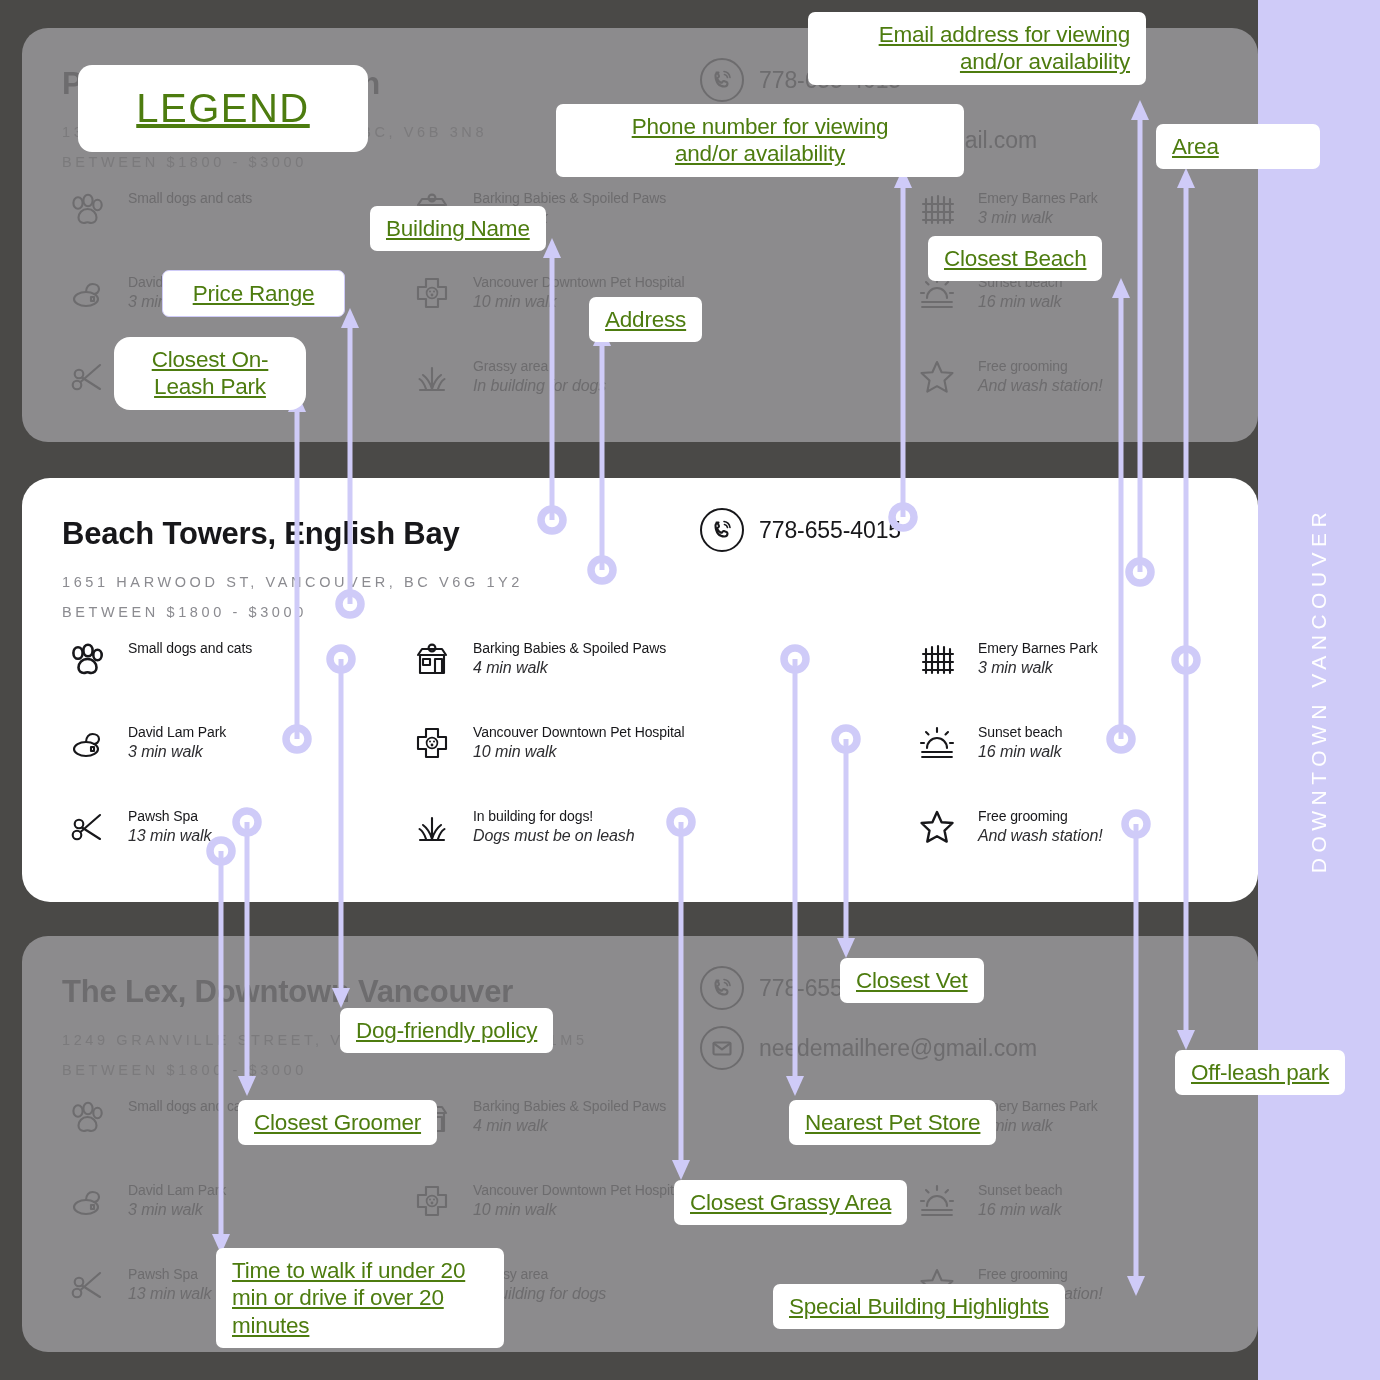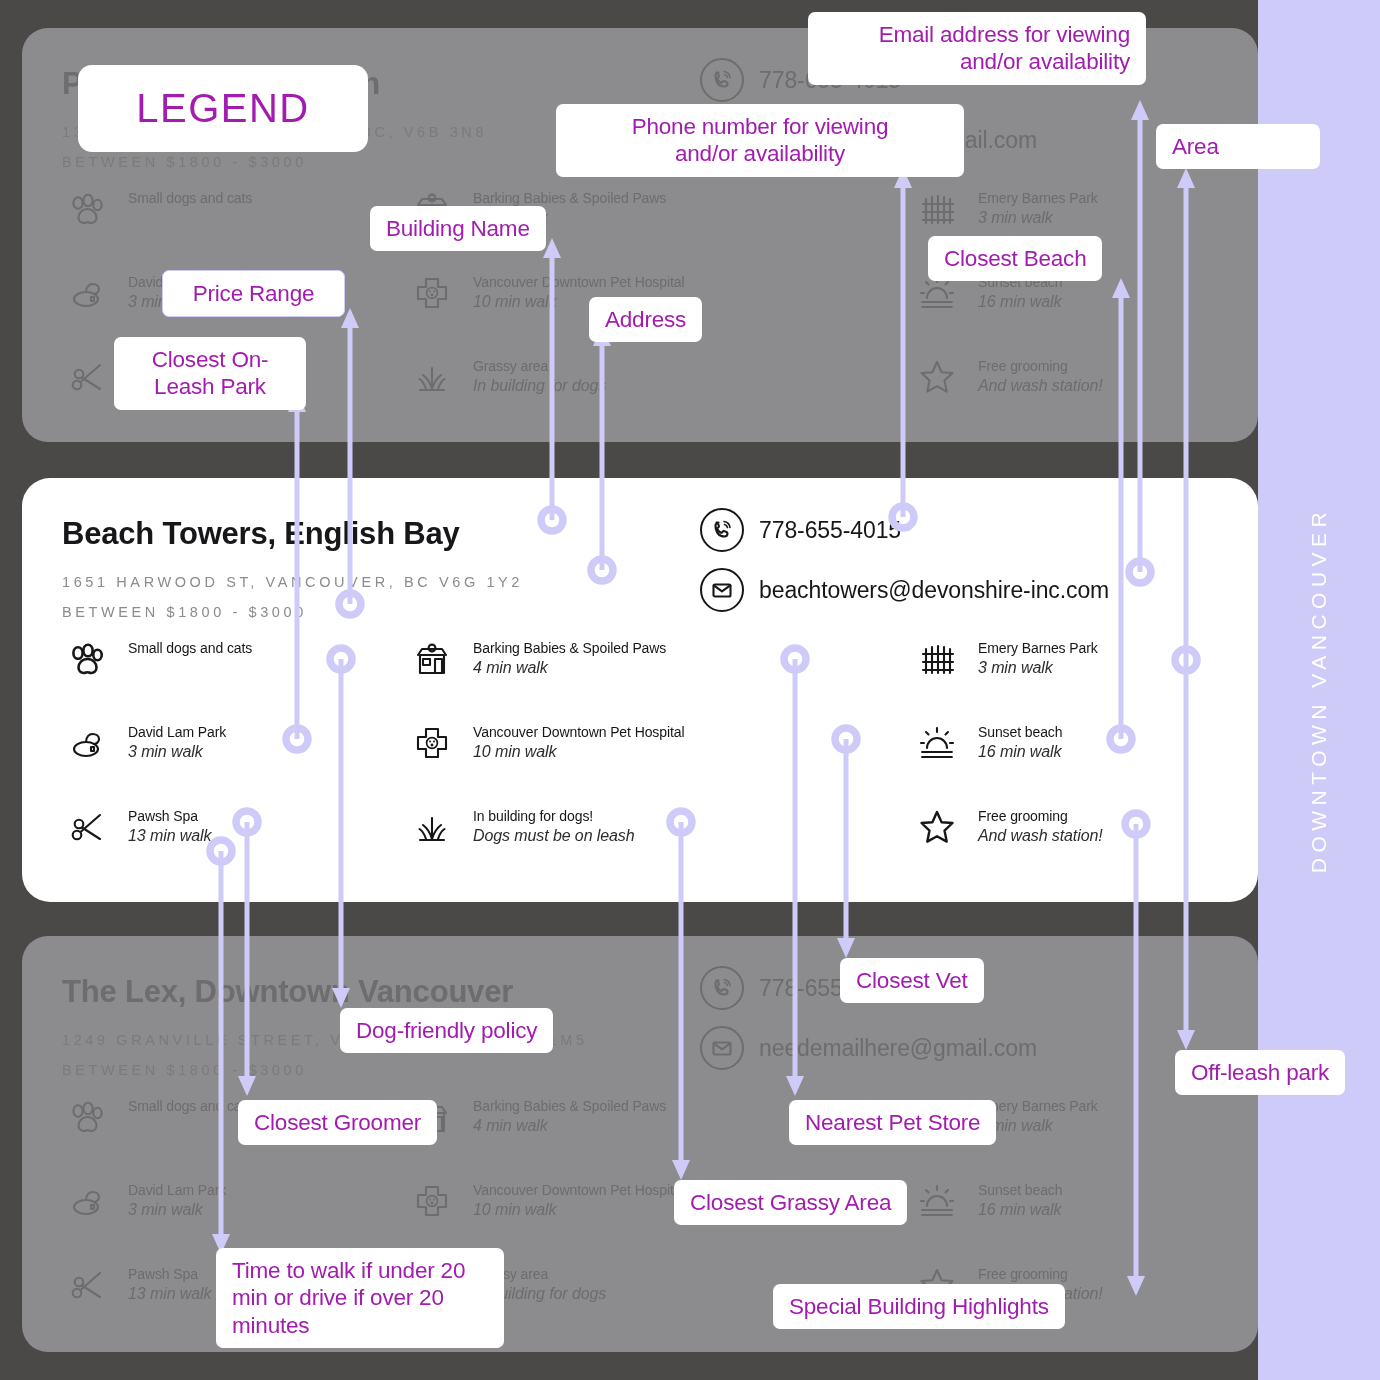--- a/index.html
+++ b/index.html
@@ -143,28 +143,29 @@
   .ic-fill { fill: #17171a; }
   .faded .ic-fill { fill: #6d6c6e; }
 
   
   #annots { position: absolute; inset: 0; z-index: 8; pointer-events: none; }
   #annots > * { pointer-events: auto; }
 
   .callout {
     position: absolute;
     background: #ffffff;
-    color: #a21caf;
+    color: #4d7c0f;
     border-radius: 7px;
     padding: 9px 16px;
     font-size: 22.5px;
     line-height: 1.22;
     letter-spacing: -0.2px;
     white-space: pre-line;
     z-index: 10;
+    text-decoration: underline;
   }
   .callout.legend {
     border-radius: 14px;
     font-size: 40px;
     letter-spacing: 1.5px;
     padding: 19px 40px;
     text-align: center;
   }
   .callout.outlined { border: 1.5px solid #cfcbf8; }
   .callout.ta-right { text-align: right; }
@@ -335,29 +336,20 @@
     <div class="contact">
       <div class="contact-row">
         <span class="c-ico">
           <svg class="ic" width="24" height="24" viewBox="0 0 24 24">
               <path class="ic-stroke" d="M6.5 4.5c1 0 1.3.6 1.7 1.6l.7 1.7c.2.6 0 1.1-.5 1.5l-.9.7c-.3.3-.4.6-.2 1 .8 1.6 2.1 2.9 3.7 3.7.4.2.7.1 1-.2l.7-.9c.4-.5.9-.7 1.5-.5l1.7.7c1 .4 1.6.7 1.6 1.7 0 1.7-1.4 3-3.1 3C9.3 18.5 5.5 14.7 5.5 7.6c0-1.7 1.3-3.1 3-3.1z"></path>
               <path class="ic-stroke" d="M14.5 6.5a4 4 0 0 1 3 3M14 3.5a7 7 0 0 1 6 6" style="stroke-width:1.6"></path>
             </svg>
         </span>
         <span class="c-txt">778-655-4015</span>
       </div>
-      <div class="contact-row">
-        <span class="c-ico">
-          <svg class="ic" width="24" height="24" viewBox="0 0 24 24">
-              <rect class="ic-stroke" x="3.5" y="6.5" width="17" height="12" rx="1.6"></rect>
-              <path class="ic-stroke" d="M3.8 7.4 12 13.4l8.2-6"></path>
-            </svg>
-        </span>
-        <span class="c-txt">beachtowers@devonshire-inc.com</span>
-      </div>
     </div>
 
     <div class="features">
       <div class="feat">
           <span class="f-ico">
             <svg class="ic" width="44" height="44" viewBox="0 0 44 44">
               <ellipse class="ic-stroke" cx="13" cy="16" rx="4.6" ry="5.8" style="stroke-width:2.6"></ellipse>
               <ellipse class="ic-stroke" cx="23" cy="13.5" rx="4.6" ry="5.8" style="stroke-width:2.6"></ellipse>
               <ellipse class="ic-stroke" cx="32.5" cy="18" rx="4.2" ry="5.2" style="stroke-width:2.6"></ellipse>
               <path class="ic-stroke" d="M22.5 22c5.5 0 9 4.2 9 8.6 0 3.3-2.5 5.4-5.3 5.4-1.8 0-2.6-.8-3.7-.8s-1.9.8-3.7.8c-2.8 0-5.3-2.1-5.3-5.4 0-4.4 3.5-8.6 9-8.6z" style="stroke-width:2.6"></path>
@@ -704,21 +696,21 @@
     <div class="callout" style="left:1156px; top:124px; width:164px;">Area</div>
 
     <div class="callout" style="left:370px; top:206px;">Building Name</div>
 
     <div class="callout" style="left:928px; top:236px;">Closest Beach</div>
 
     <div class="callout outlined ta-center" style="left:162px; top:270px; width:183px;">Price Range</div>
 
     <div class="callout" style="left:589px; top:297px;">Address</div>
 
-    <div class="callout ta-center" style="left:114px; top:337px; width:192px;">Closest On-
+    <div class="callout ta-center" style="left:114px; top:337px; width:192px;border-radius:16px;">Closest On-
 Leash Park</div>
 
     <div class="callout" style="left:340px; top:1008px;">Dog-friendly policy</div>
 
     <div class="callout" style="left:840px; top:958px;">Closest Vet</div>
 
     <div class="callout" style="left:1175px; top:1050px;">Off-leash park</div>
 
     <div class="callout" style="left:238px; top:1100px;">Closest Groomer</div>
 

